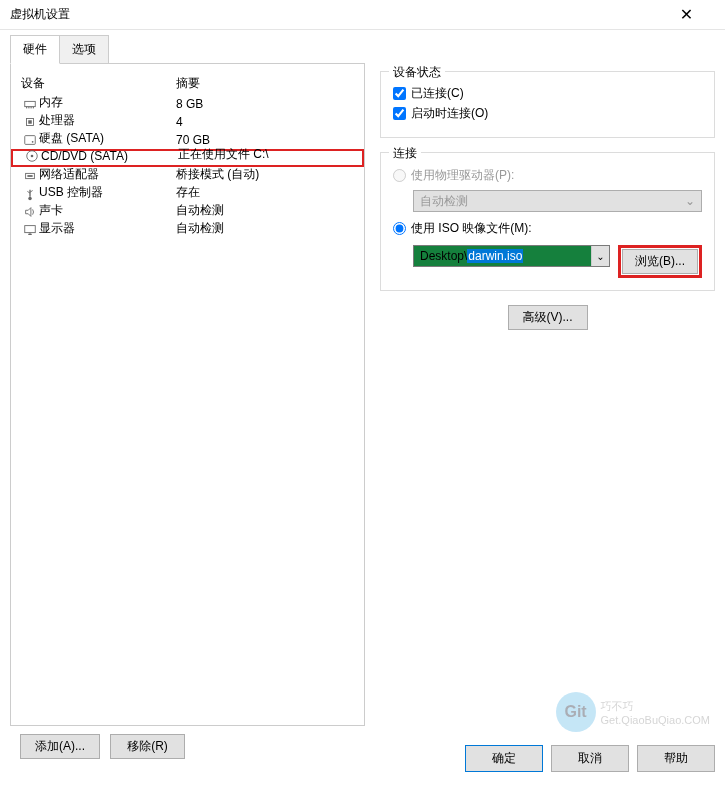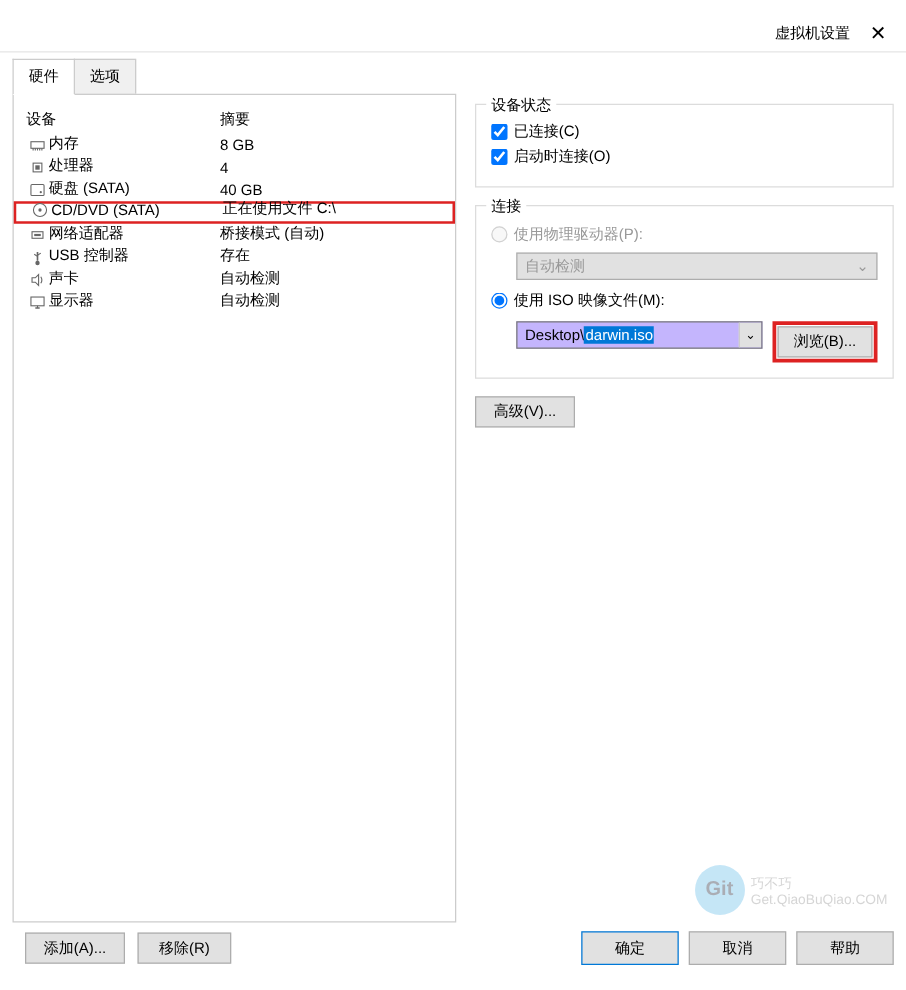--- a/index.html
+++ b/index.html
@@ -1,18 +1,18 @@
 <!DOCTYPE html>
 <html><head>
   <meta charset="utf-8">
   <style>
     * { box-sizing: border-box; margin: 0; padding: 0; }
     body { font-family: "Microsoft YaHei", "Segoe UI", sans-serif; font-size: 12px; background: #fff; width: 725px; height: 792px; position: relative; overflow: hidden; }
     
-    .titlebar { height: 30px; display: flex; align-items: center; justify-content: flex-end; padding: 0 0 0 10px; border-bottom: 1px solid #e5e5e5; margin-top: 12px; }
+    .titlebar { height: 30px; display: flex; align-items: center; justify-content: space-between; padding: 0 16px 0 10px; border-bottom: 1px solid #e5e5e5; }
     .close-btn { width: 45px; height: 30px; display: flex; align-items: center; justify-content: center; font-size: 16px; cursor: pointer; }
     
     .tabs { display: flex; margin: 5px 0 0 10px; }
     .tab { padding: 5px 12px; border: 1px solid #ccc; background: #fff; cursor: pointer; font-size: 12px; position: relative; }
     .tab.active { border-bottom: 1px solid #fff; z-index: 2; }
     .tab:not(.active) { background: #f0f0f0; border-bottom: 1px solid #ccc; }
     .tab + .tab { margin-left: -1px; }
     
     .content { display: flex; gap: 15px; padding: 0 10px 10px 10px; margin-top: -1px; }
     
@@ -37,28 +37,28 @@
     .checkbox-row input { margin-right: 5px; }
     .radio-row { display: flex; align-items: center; margin: 4px 0; }
     .radio-row input { margin-right: 5px; }
     .radio-row.disabled { color: #999; }
     
     .indent { margin-left: 20px; margin-top: 6px; margin-bottom: 8px; }
     .dropdown { width: 100%; padding: 3px 6px; border: 1px solid #adadad; background: #e1e1e1; font-size: 12px; height: 22px; display: flex; align-items: center; justify-content: space-between; }
     .dropdown.disabled { color: #999; background: #e1e1e1; }
     
     .iso-row { display: flex; gap: 8px; margin-top: 8px; margin-left: 20px; }
-    .combo { flex: 1; display: flex; align-items: center; border: 1px solid #7a7a7a; height: 22px; background: #c4b5fd; overflow: hidden; }
+    .combo { flex: 1; display: flex; align-items: center; border: 1px solid #7a7a7a; height: 22px; background: #15803d; overflow: hidden; }
     .combo-text { flex: 1; padding: 0 6px; white-space: nowrap; }
     .combo-sel { background: #0078d7; color: #fff; padding: 0 1px; }
     .combo-arrow { width: 18px; text-align: center; border-left: 1px solid #ccc; background: #e1e1e1; height: 100%; display: flex; align-items: center; justify-content: center; font-size: 10px; }
     .browse-box { border: 3px solid #d22; padding: 1px; }
     .browse-btn { padding: 3px 12px; border: 1px solid #adadad; background: #e1e1e1; cursor: pointer; font-size: 12px; }
     
-    .adv-row { display: flex; justify-content: flex-start; margin-top: 10px; }
+    .adv-row { display: flex; justify-content: center; margin-top: 10px; }
     
     .footer { position: absolute; bottom: 20px; right: 10px; display: flex; gap: 8px; }
     .footer .btn { min-width: 78px; padding: 4px 16px; }
     .btn.primary { background: #e1e1e1; border: 1px solid #0078d7; }
     
     .watermark { position: absolute; bottom: 60px; right: 15px; opacity: 0.35; display: flex; align-items: center; gap: 5px; }
     .wm-circle { width: 40px; height: 40px; border-radius: 50%; background: #5bb8e8; display: flex; align-items: center; justify-content: center; color: #0f172a; font-size: 16px; font-weight: bold; }
     .wm-text { display: flex; flex-direction: column; font-size: 11px; color: #888; }
     
     svg { width: 14px; height: 14px; }
@@ -114,21 +114,21 @@
         </div>
 
         <div class="device-row">
           <span class="device-icon">
               <svg viewBox="0 0 16 16">
                 <rect x="2" y="3" width="12" height="10" rx="1" fill="none" stroke="#666"></rect>
                 <circle cx="11" cy="10" r="1" fill="#666"></circle>
               </svg>
             </span>
           <span class="device-name">硬盘 (SATA)</span>
-          <span class="device-summary">40 GB</span>
+          <span class="device-summary">70 GB</span>
         </div>
 
         <div class="device-row highlight">
           <span class="device-icon">
               <svg viewBox="0 0 16 16">
                 <circle cx="8" cy="8" r="6" fill="none" stroke="#666"></circle>
                 <circle cx="8" cy="8" r="1.5" fill="#666"></circle>
               </svg>
             </span>
           <span class="device-name">CD/DVD (SATA)</span>

